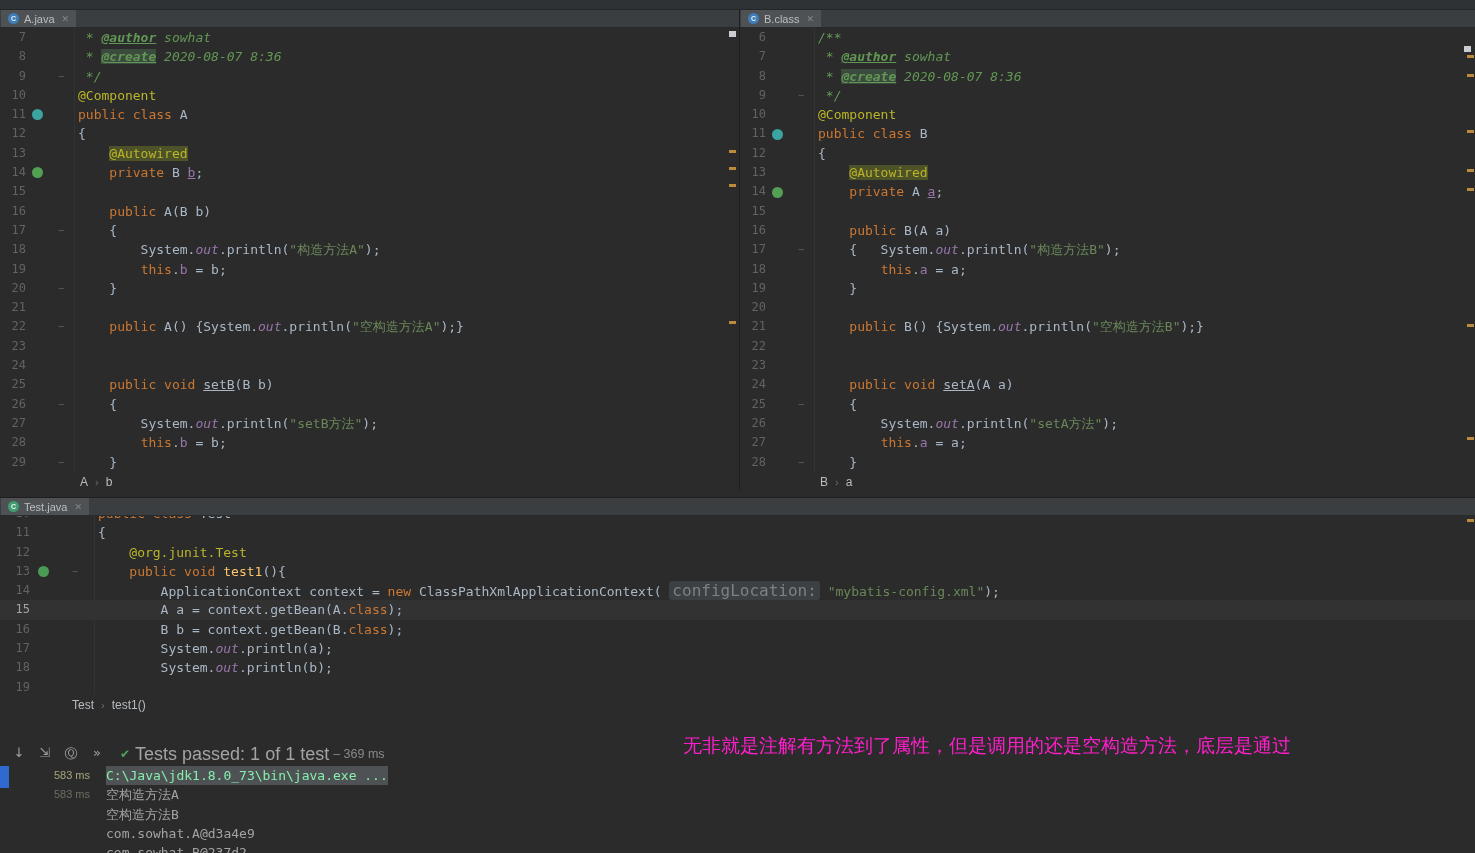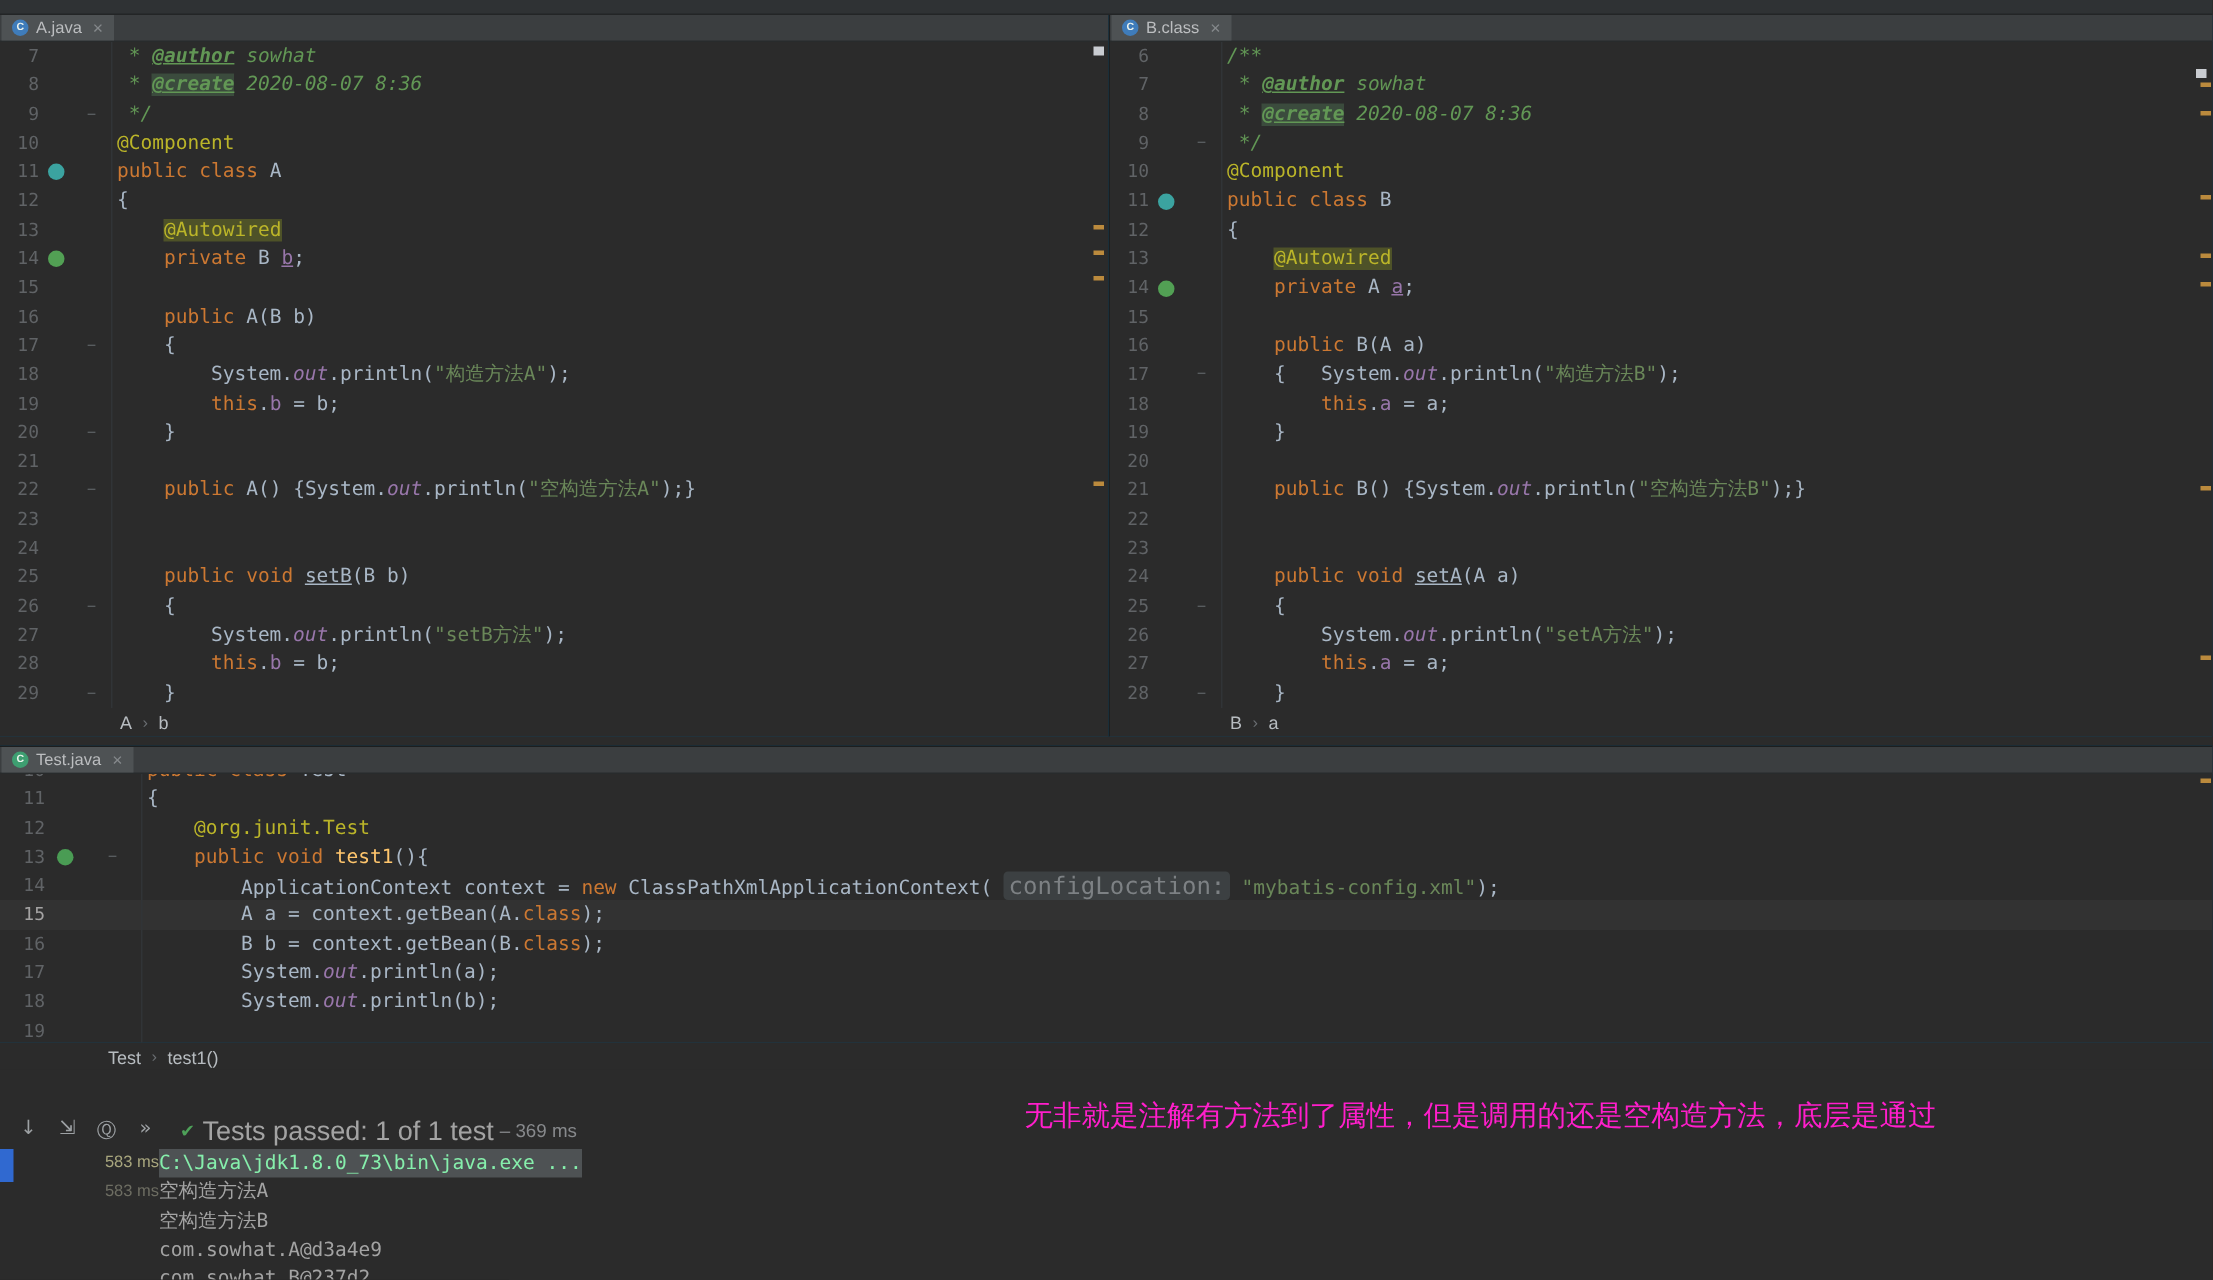--- a/index.html
+++ b/index.html
@@ -1,18 +1,18 @@
 <!DOCTYPE html>
 <html><head>
 <meta charset="utf-8">
 <style>
 *{margin:0;padding:0;box-sizing:border-box}
 html,body{width:1475px;height:853px;background:#2b2b2b;overflow:hidden;position:relative;font-family:"Liberation Sans",sans-serif}
 #top-strip{position:absolute;left:0;top:0;width:1475px;height:10px;background:#2f3234;border-bottom:1px solid #232526}
-.pane{position:absolute;background:#0c4a6e}
+.pane{position:absolute;background:#1d4ed8}
 #pane-a{left:0;top:10px;width:739px;height:481px}
 #pane-b{left:739px;top:10px;width:736px;height:481px;border-left:1px solid #1c1e1f}
 #pane-test{left:0;top:497px;width:1475px;height:216px;border-top:1px solid #1c1e1f}
 .tabbar{height:18px;background:#3b3e40;display:flex;align-items:stretch;border-bottom:1px solid #282b2c}
 .tab{display:flex;align-items:center;gap:5px;background:#4e5254;padding:0 7px;margin-left:1px}
 .tlabel{font-size:11px;color:#bcbec0}
 .ticon{width:11px;height:11px;border-radius:50%;font-size:7px;color:#eef5ee;display:flex;align-items:center;justify-content:center;font-weight:bold;flex:none}
 .cls{background:#3f7cba}
 .clstest{background:#3e9e71}
 .tclose{color:#85898c;font-size:9px;margin-left:2px}
@@ -56,26 +56,26 @@
 .bsep{color:#6a6e72;font-size:11px}
 
 #console{position:absolute;left:0;top:713px;width:1475px;height:140px;background:#2b2b2b}
 .ctoolbar{position:absolute;left:6px;top:31px;display:flex;align-items:center;height:20px}
 .cicon{width:26px;text-align:center;color:#9da1a4;font-size:13px;font-family:"DejaVu Sans",sans-serif}
 .check{color:#4ea159;font-size:12px;margin:0 5px 0 10px;font-family:"DejaVu Sans",sans-serif}
 .status{font-size:18px;color:#a3a3a3}
 .stime{font-size:12.5px;color:#87898c;margin-left:4px}
 .coutput{position:absolute;left:0;top:53px;right:0;font:13px/19.3px "DejaVu Sans Mono",monospace;white-space:pre}
 .cline{display:flex;height:19.3px}
-.ctime{width:106px;flex:none;text-align:right;padding-right:0;color:#6d6d62;font-size:11px;line-height:19.3px;font-family:"Liberation Sans",sans-serif}
+.ctime{width:106px;flex:none;text-align:right;padding-right:16px;color:#6d6d62;font-size:11px;line-height:19.3px;font-family:"Liberation Sans",sans-serif}
 .ctime.bright{color:#a8a67e}
 .ctext{color:#a3a3a3}
 .ctext.sel{background:#4e5254;color:#86efac}
 #blue-strip{position:absolute;left:0;top:766px;width:9px;height:22px;background:#3069d0}
-#annotation{position:absolute;left:683px;top:733px;z-index:20;color:#ff1ecb;font-size:19px;line-height:25.5px;font-family:Liberation Mono, monospace;white-space:pre}
+#annotation{position:absolute;left:683px;top:733px;z-index:20;color:#ff1ecb;font-size:19px;line-height:25.5px;font-family:Liberation Sans, sans-serif;white-space:pre}
 .tick{position:absolute;width:7px;height:3px;background:#bb8a3d;z-index:6}
 .tick-w{position:absolute;width:7px;height:6px;background:#c9ccd1;z-index:6}
 </style>
 </head>
 <body>
 
 <div id="top-strip"></div>
 
 <div class="pane" id="pane-a">
   <div class="tabbar">

